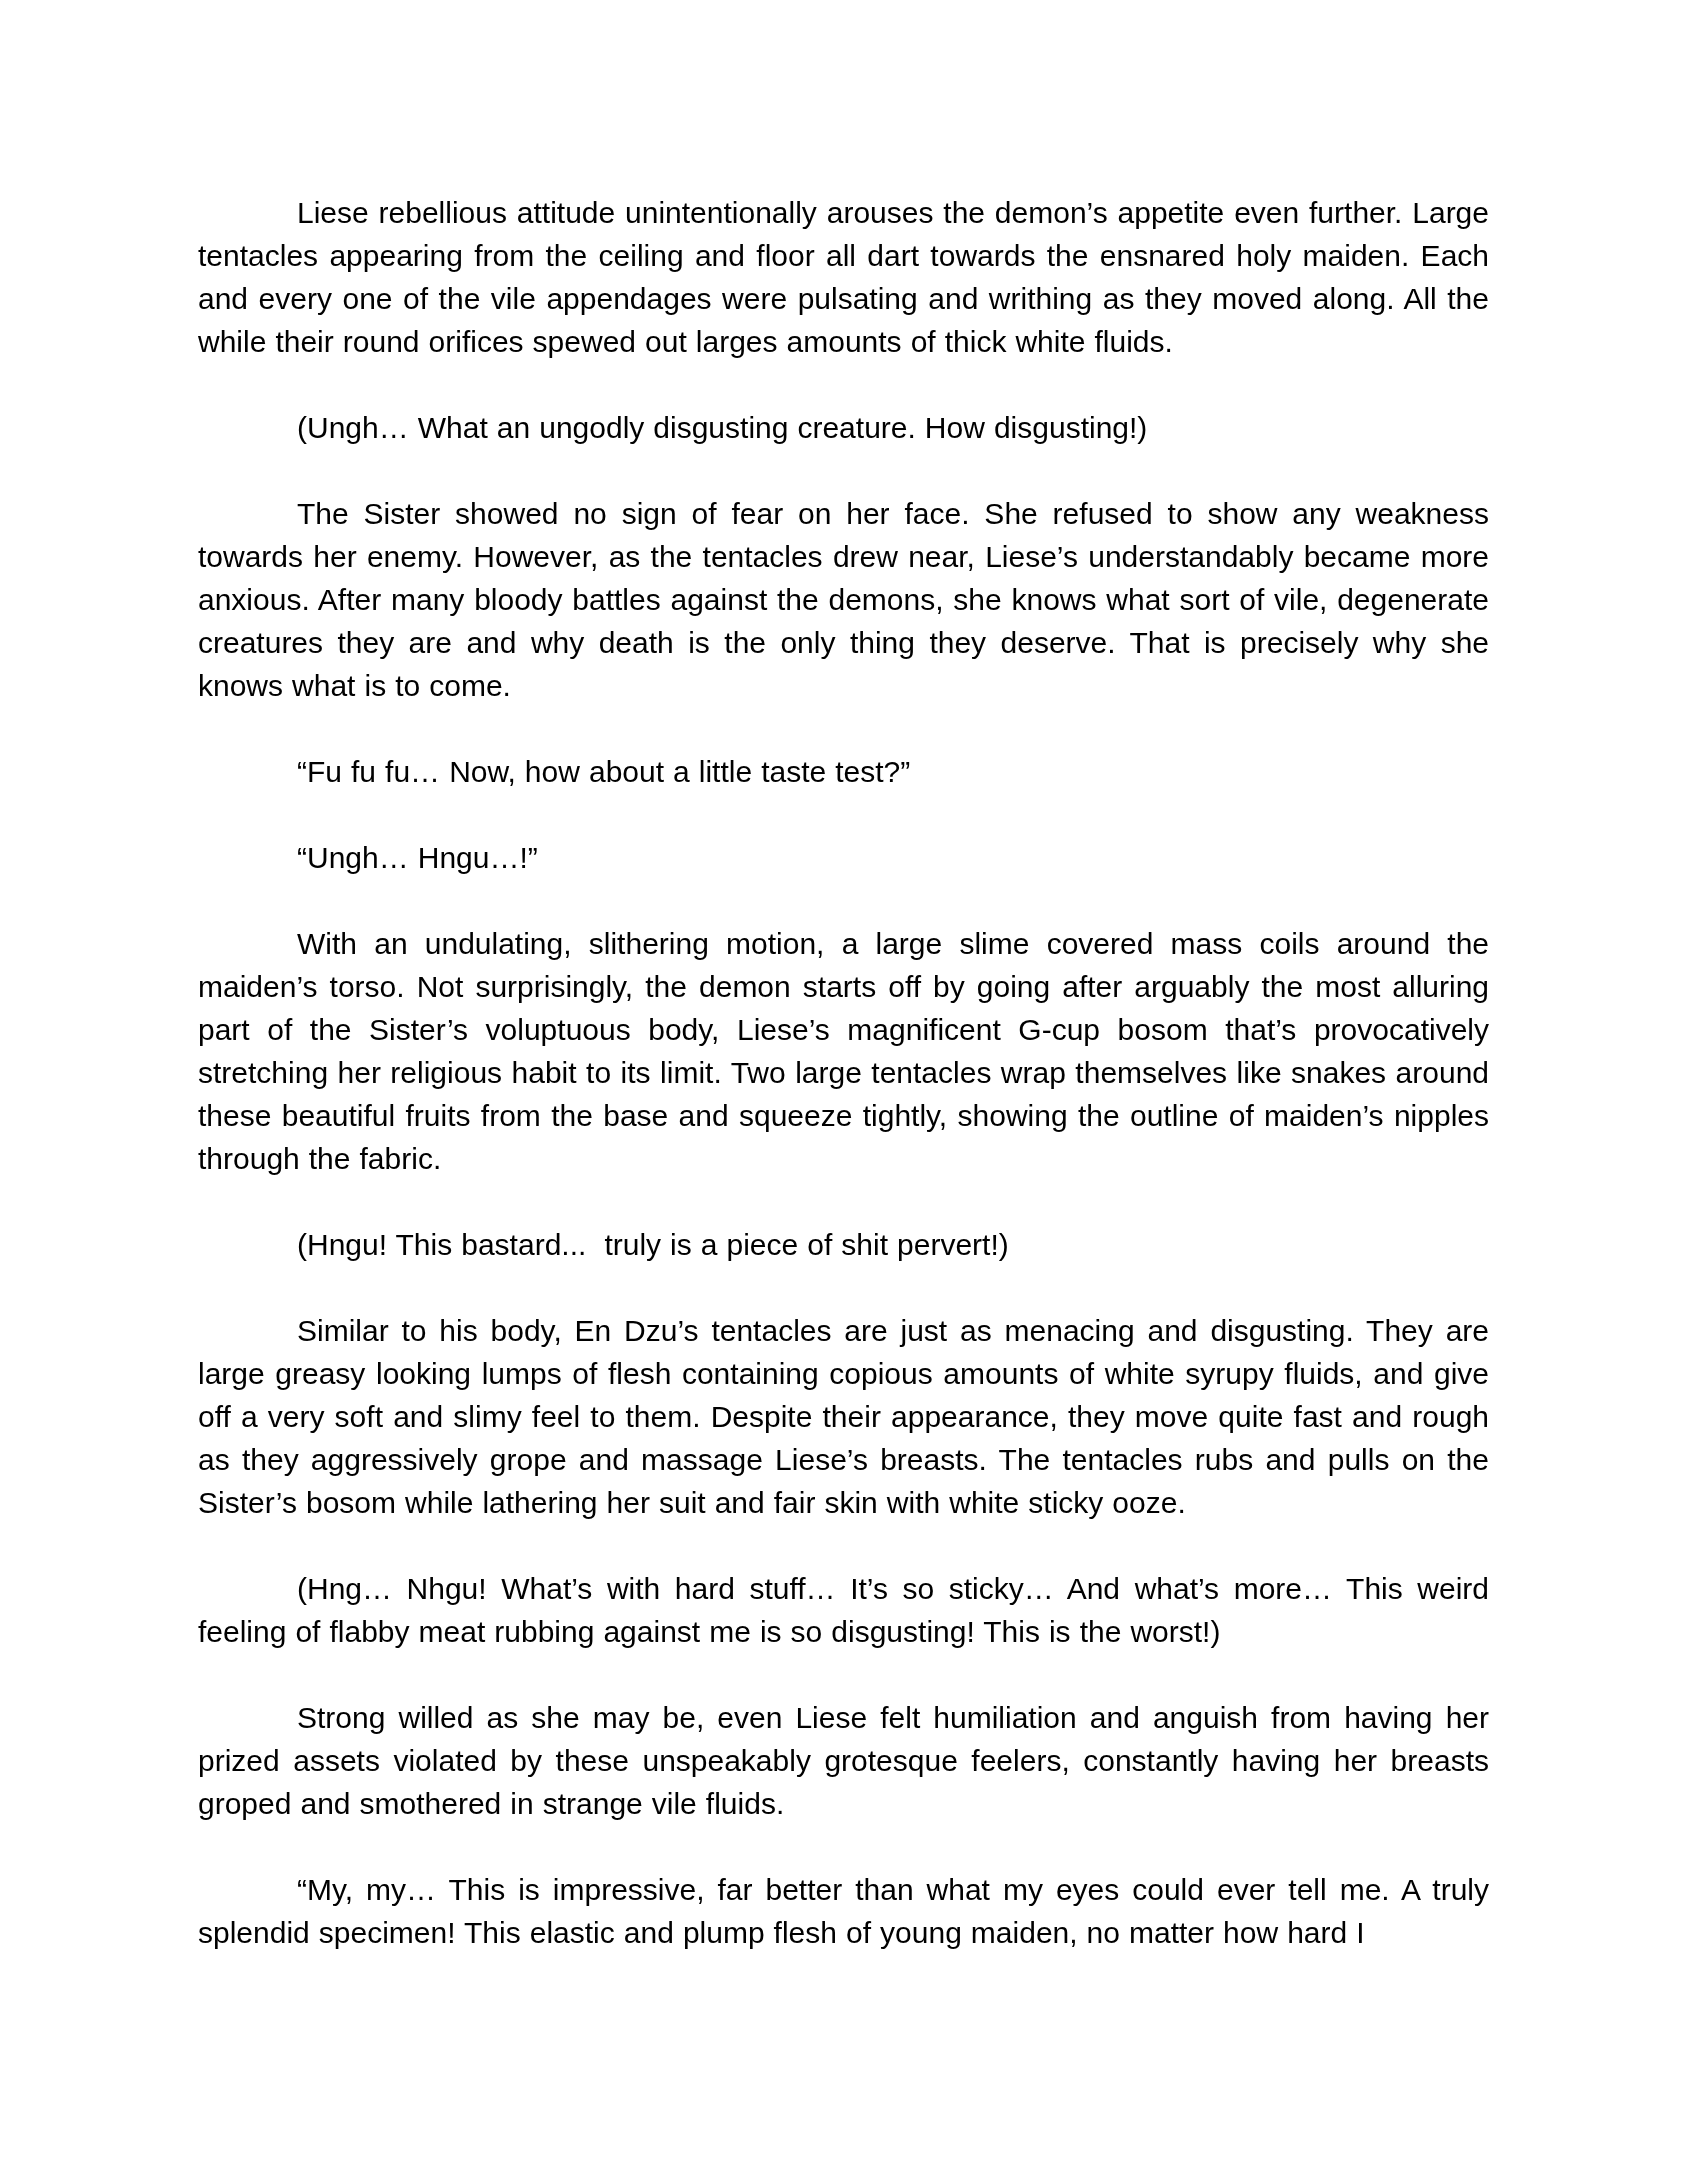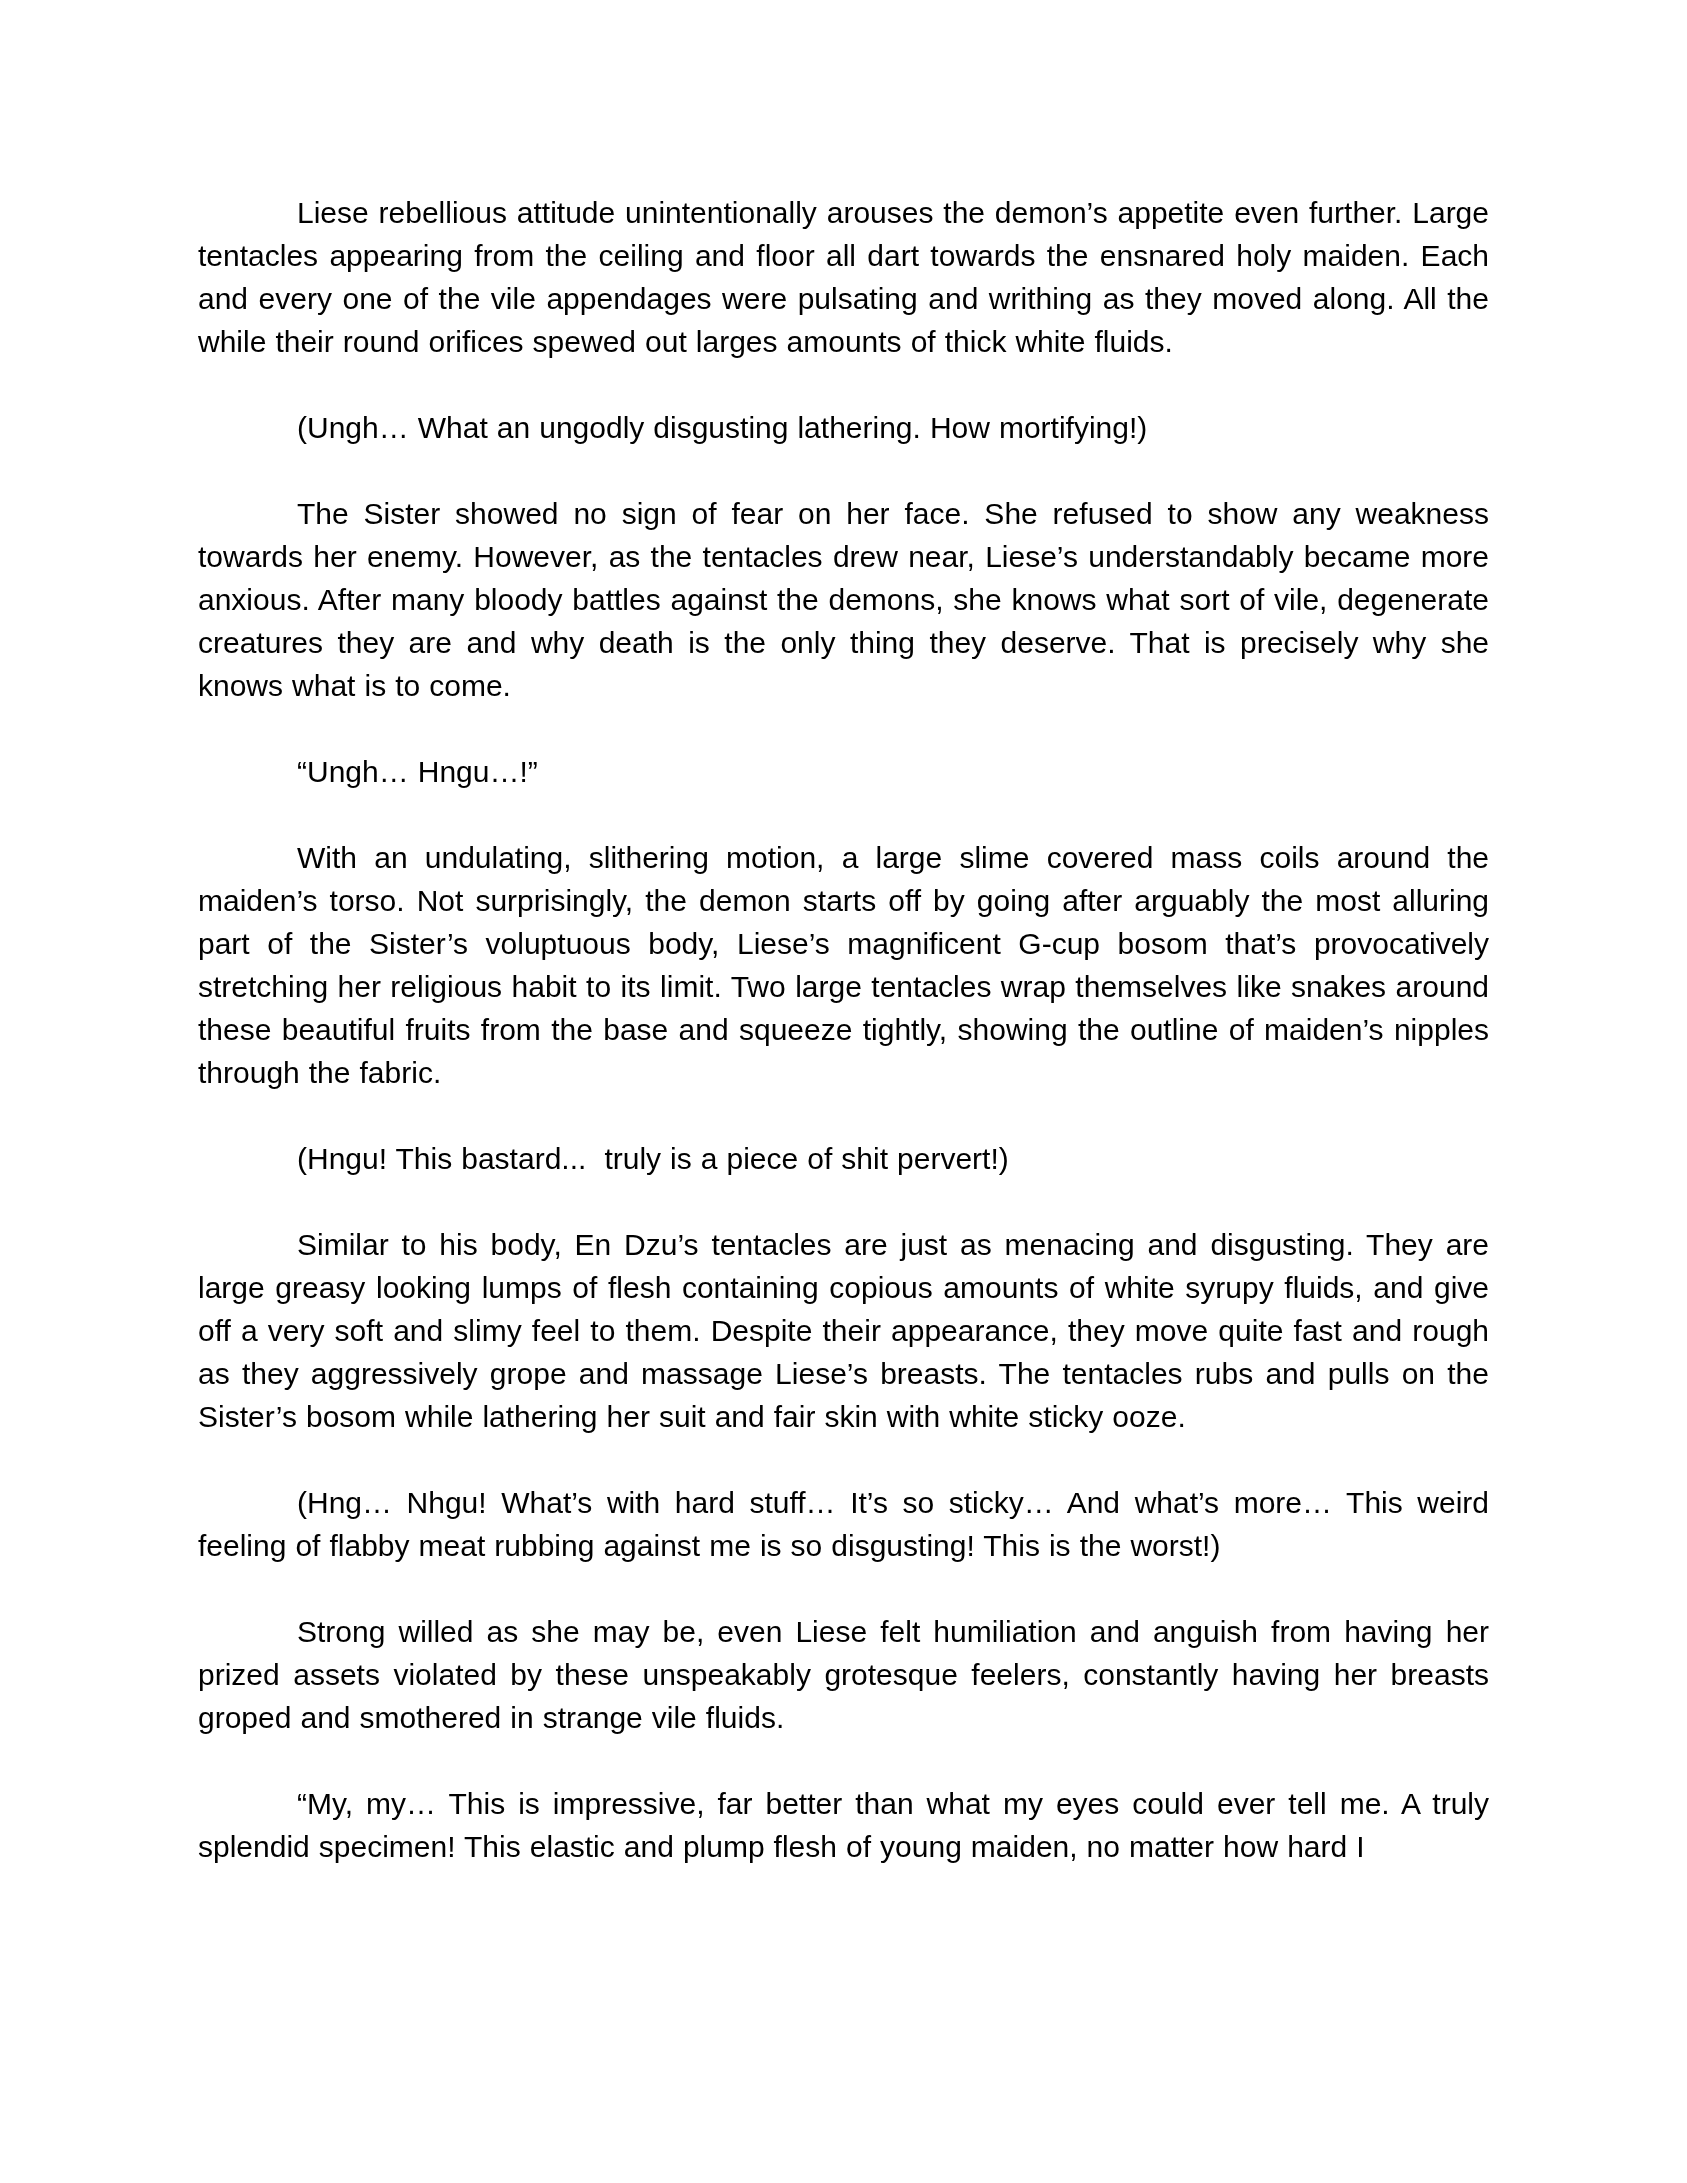--- a/index.html
+++ b/index.html
@@ -28,22 +28,23 @@
   }
   .para:last-child {
     margin-bottom: 16px;
   }
 </style>
 </head>
 <body>
 
 <div class="page">
   <p class="para">Liese rebellious attitude unintentionally arouses the demon’s appetite even further. Large tentacles appearing from the ceiling and floor all dart towards the ensnared holy maiden. Each and every one of the vile appendages were pulsating and writhing as they moved along. All the while their round orifices spewed out larges amounts of thick white fluids.</p>
-  <p class="para">(Ungh… What an ungodly disgusting lathering. How mortifying!)</p>
+  <p class="para">(Ungh… What an ungodly disgusting creature. How disgusting!)</p>
   <p class="para">The Sister showed no sign of fear on her face. She refused to show any weakness towards her enemy. However, as the tentacles drew near, Liese’s understandably became more anxious. After many bloody battles against the demons, she knows what sort of vile, degenerate creatures they are and why death is the only thing they deserve. That is precisely why she knows what is to come.</p>
+  <p class="para">“Fu fu fu… Now, how about a little taste test?”</p>
   <p class="para">“Ungh… Hngu…!”</p>
   <p class="para">With an undulating, slithering motion, a large slime covered mass coils around the maiden’s torso. Not surprisingly, the demon starts off by going after arguably the most alluring part of the Sister’s voluptuous body, Liese’s magnificent G-cup bosom that’s provocatively stretching her religious habit to its limit. Two large tentacles wrap themselves like snakes around these beautiful fruits from the base and squeeze tightly, showing the outline of maiden’s nipples through the fabric.</p>
   <p class="para">(Hngu! This bastard...  truly is a piece of shit pervert!)</p>
   <p class="para">Similar to his body, En Dzu’s tentacles are just as menacing and disgusting. They are large greasy looking lumps of flesh containing copious amounts of white syrupy fluids, and give off a very soft and slimy feel to them. Despite their appearance, they move quite fast and rough as they aggressively grope and massage Liese’s breasts. The tentacles rubs and pulls on the Sister’s bosom while lathering her suit and fair skin with white sticky ooze.</p>
   <p class="para">(Hng… Nhgu! What’s with hard stuff… It’s so sticky… And what’s more… This weird feeling of flabby meat rubbing against me is so disgusting! This is the worst!)</p>
   <p class="para">Strong willed as she may be, even Liese felt humiliation and anguish from having her prized assets violated by these unspeakably grotesque feelers, constantly having her breasts groped and smothered in strange vile fluids.</p>
   <p class="para">“My, my… This is impressive, far better than what my eyes could ever tell me. A truly splendid specimen! This elastic and plump flesh of young maiden, no matter how hard I</p>
 </div>
 
 

